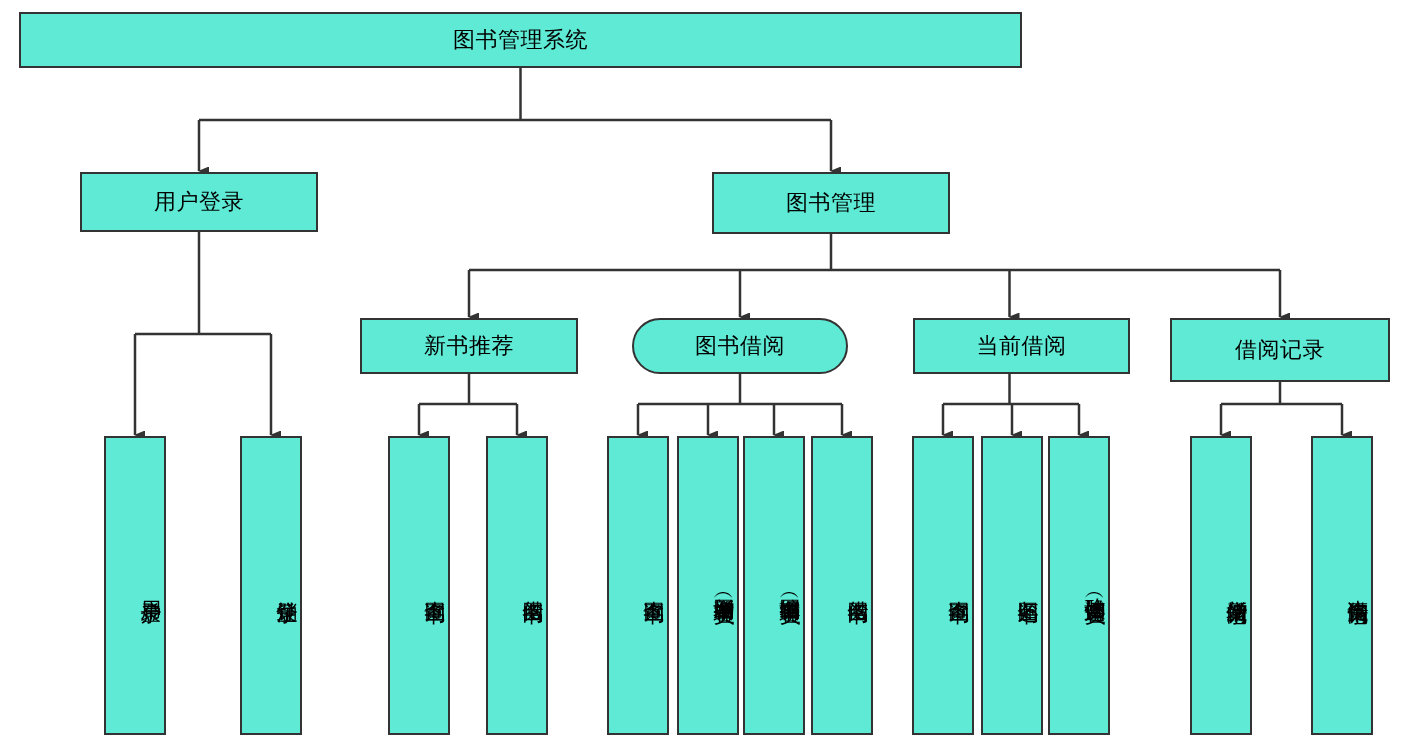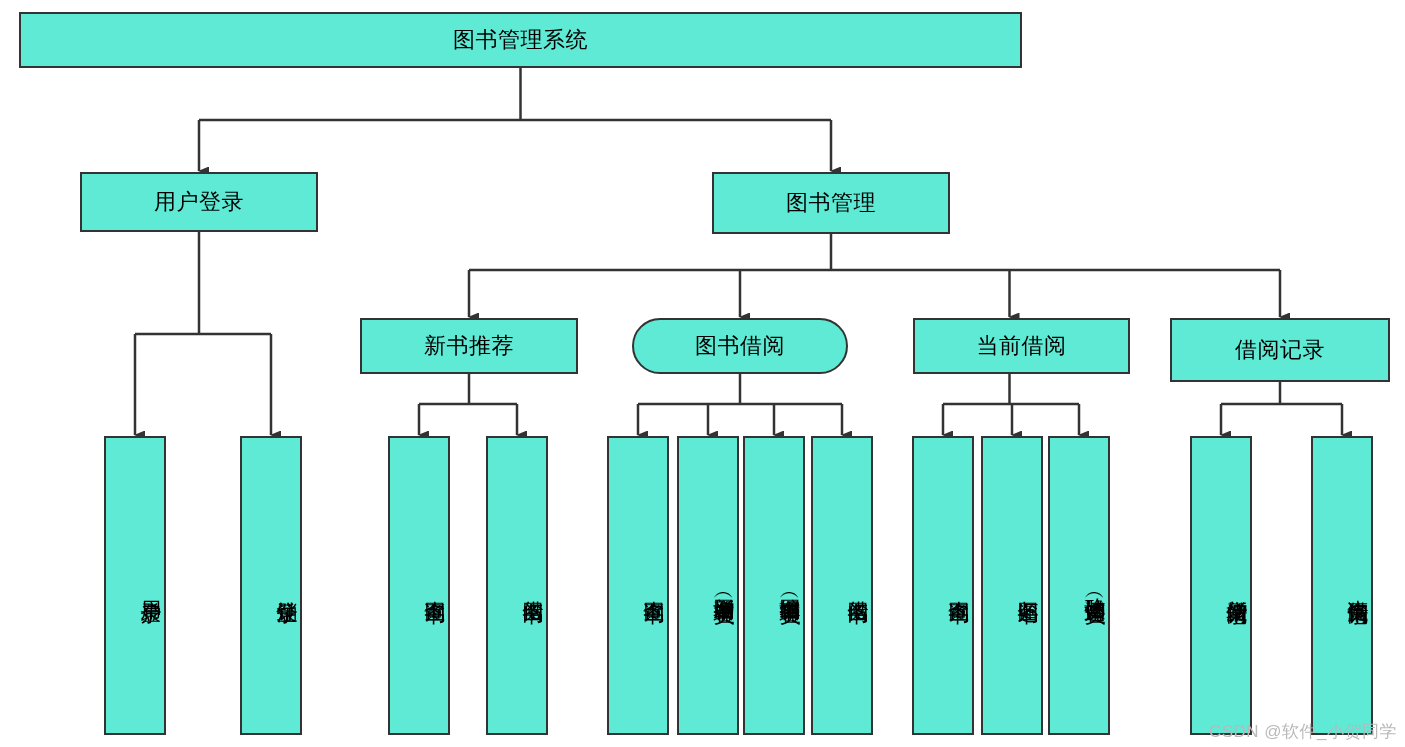--- a/index.html
+++ b/index.html
@@ -168,14 +168,13 @@
         <span>借阅记录</span>
       </div>
       <div class="node node-v" style="left: 1190px; top: 436px; width: 62px; height: 299px;">
         <span class="vtext">新增借阅记录</span>
       </div>
       <div class="node node-v" style="left: 1311px; top: 436px; width: 62px; height: 299px;">
         <span class="vtext">查询借阅记录</span>
       </div>
     </div>
 
-  <div class="watermark">CSDN @软件_小贺同学</div>
 </div>
 
 </body></html>

